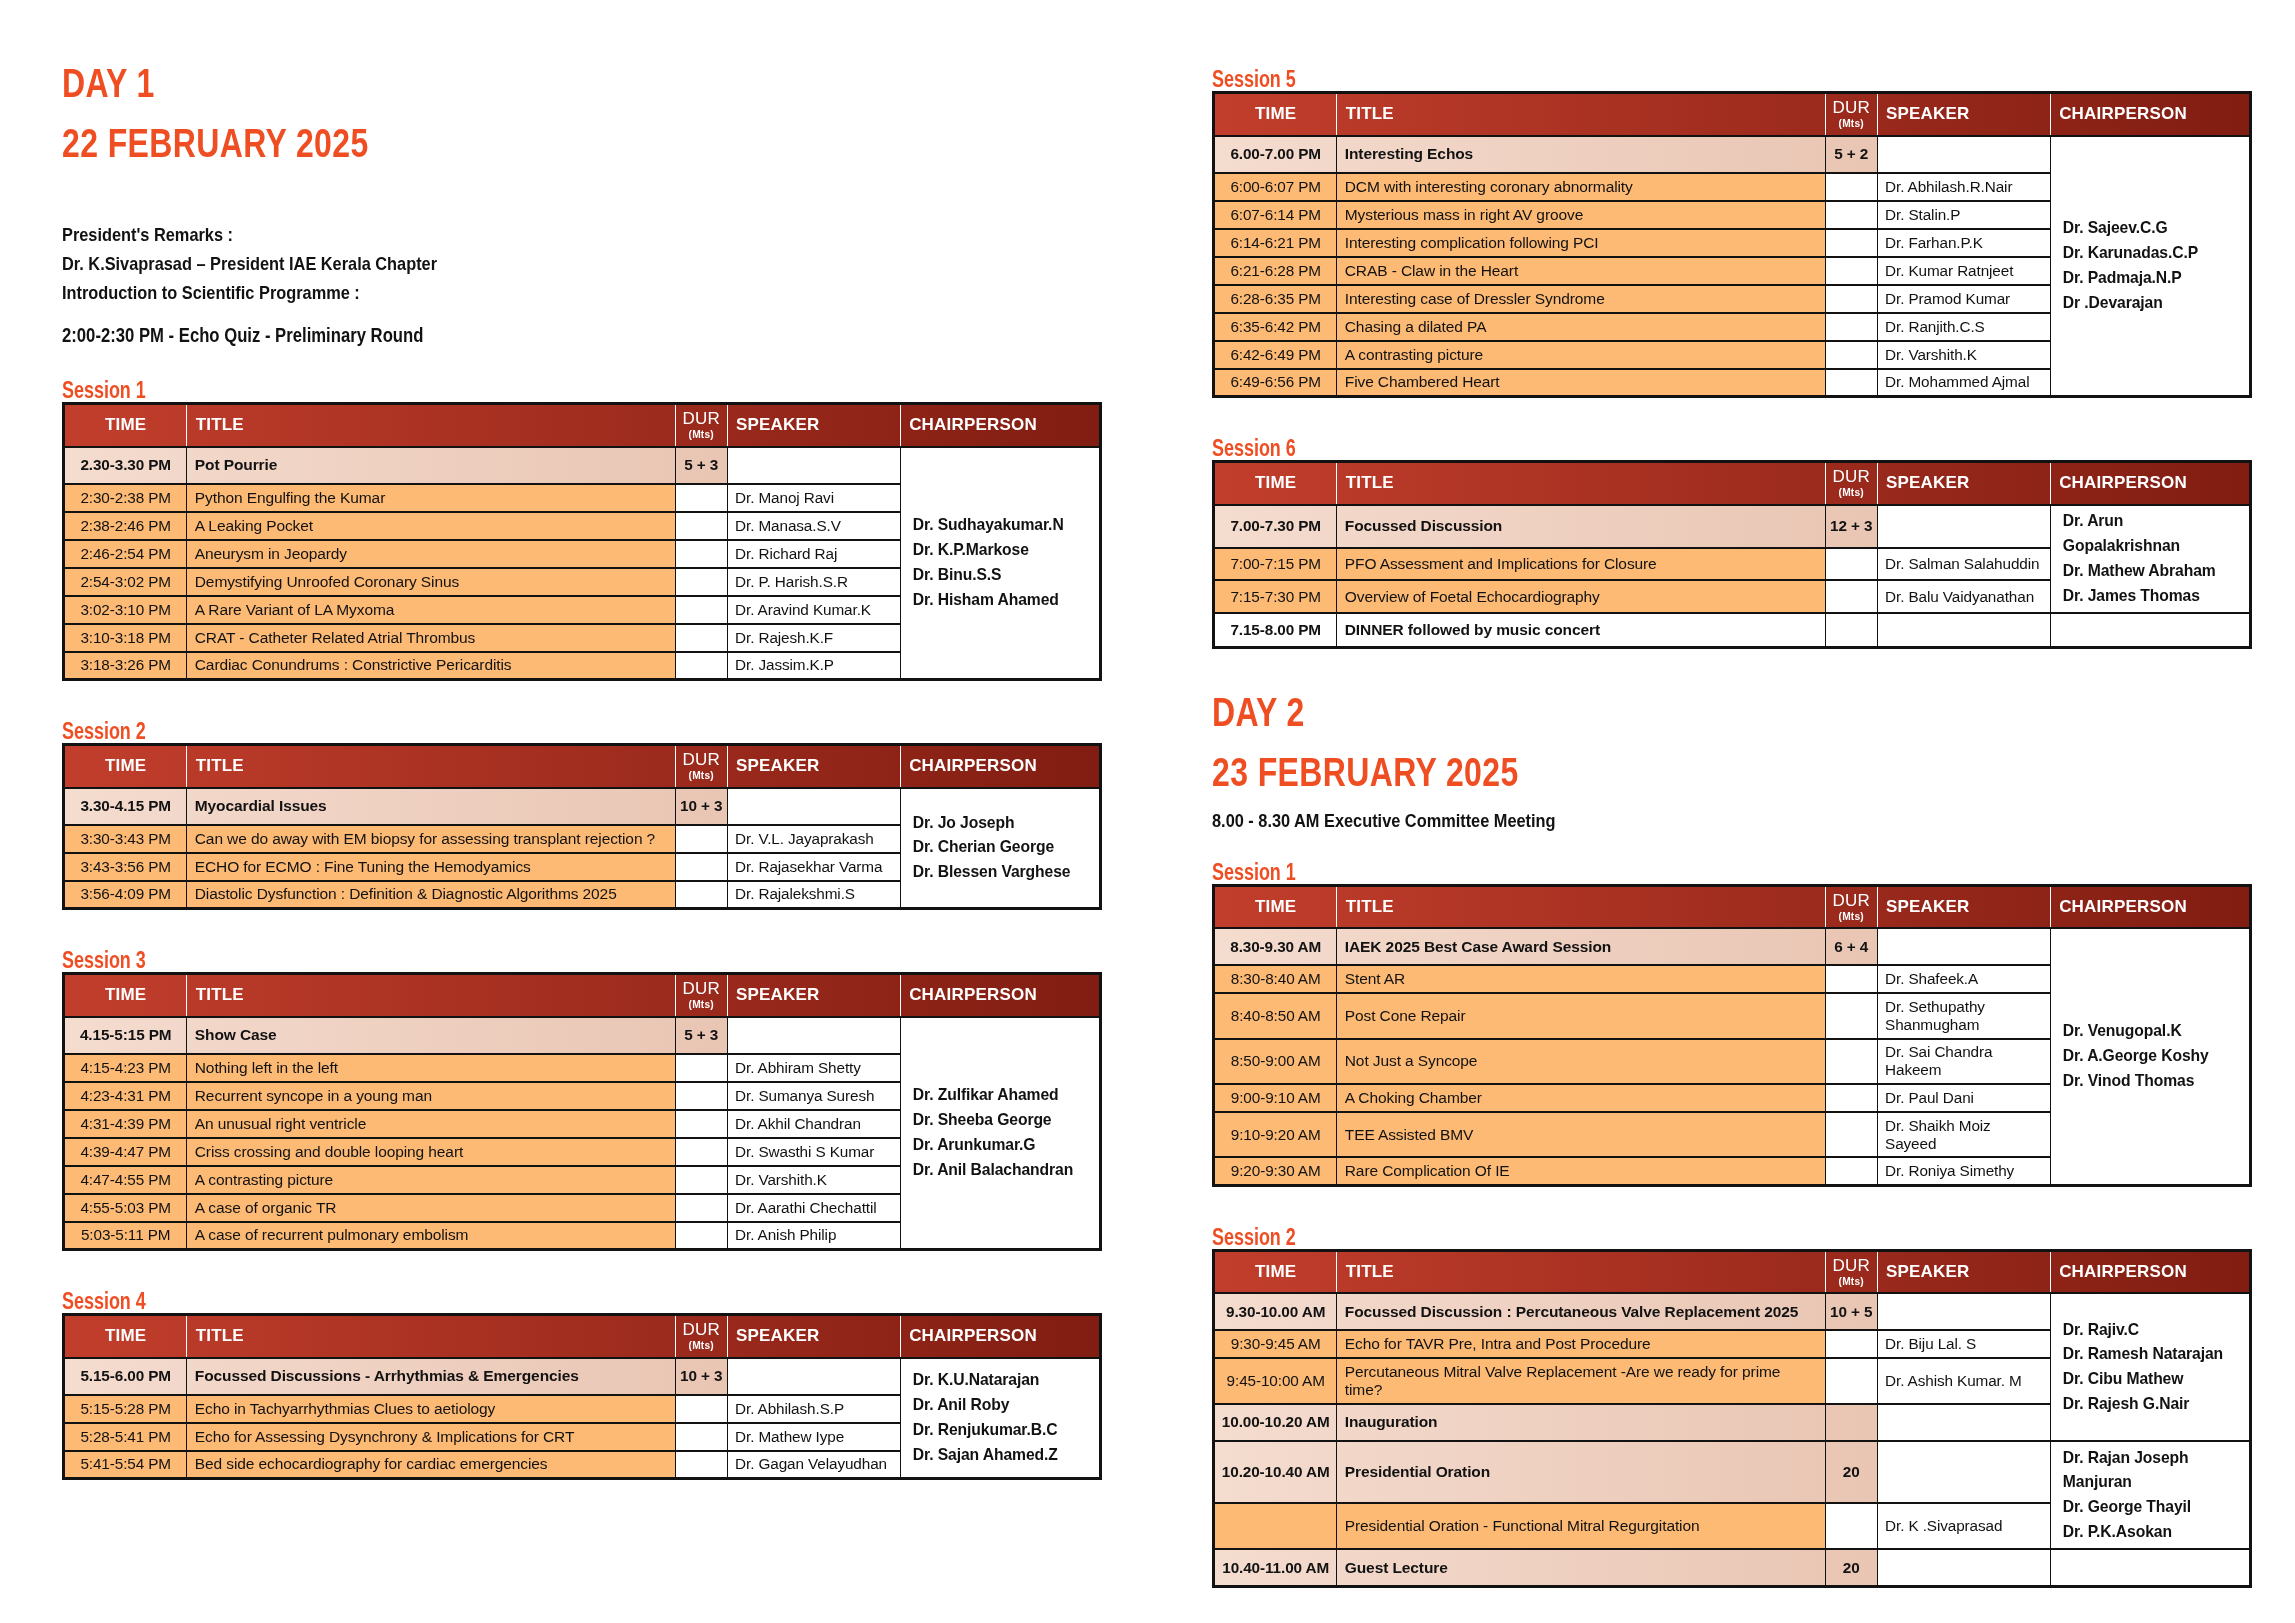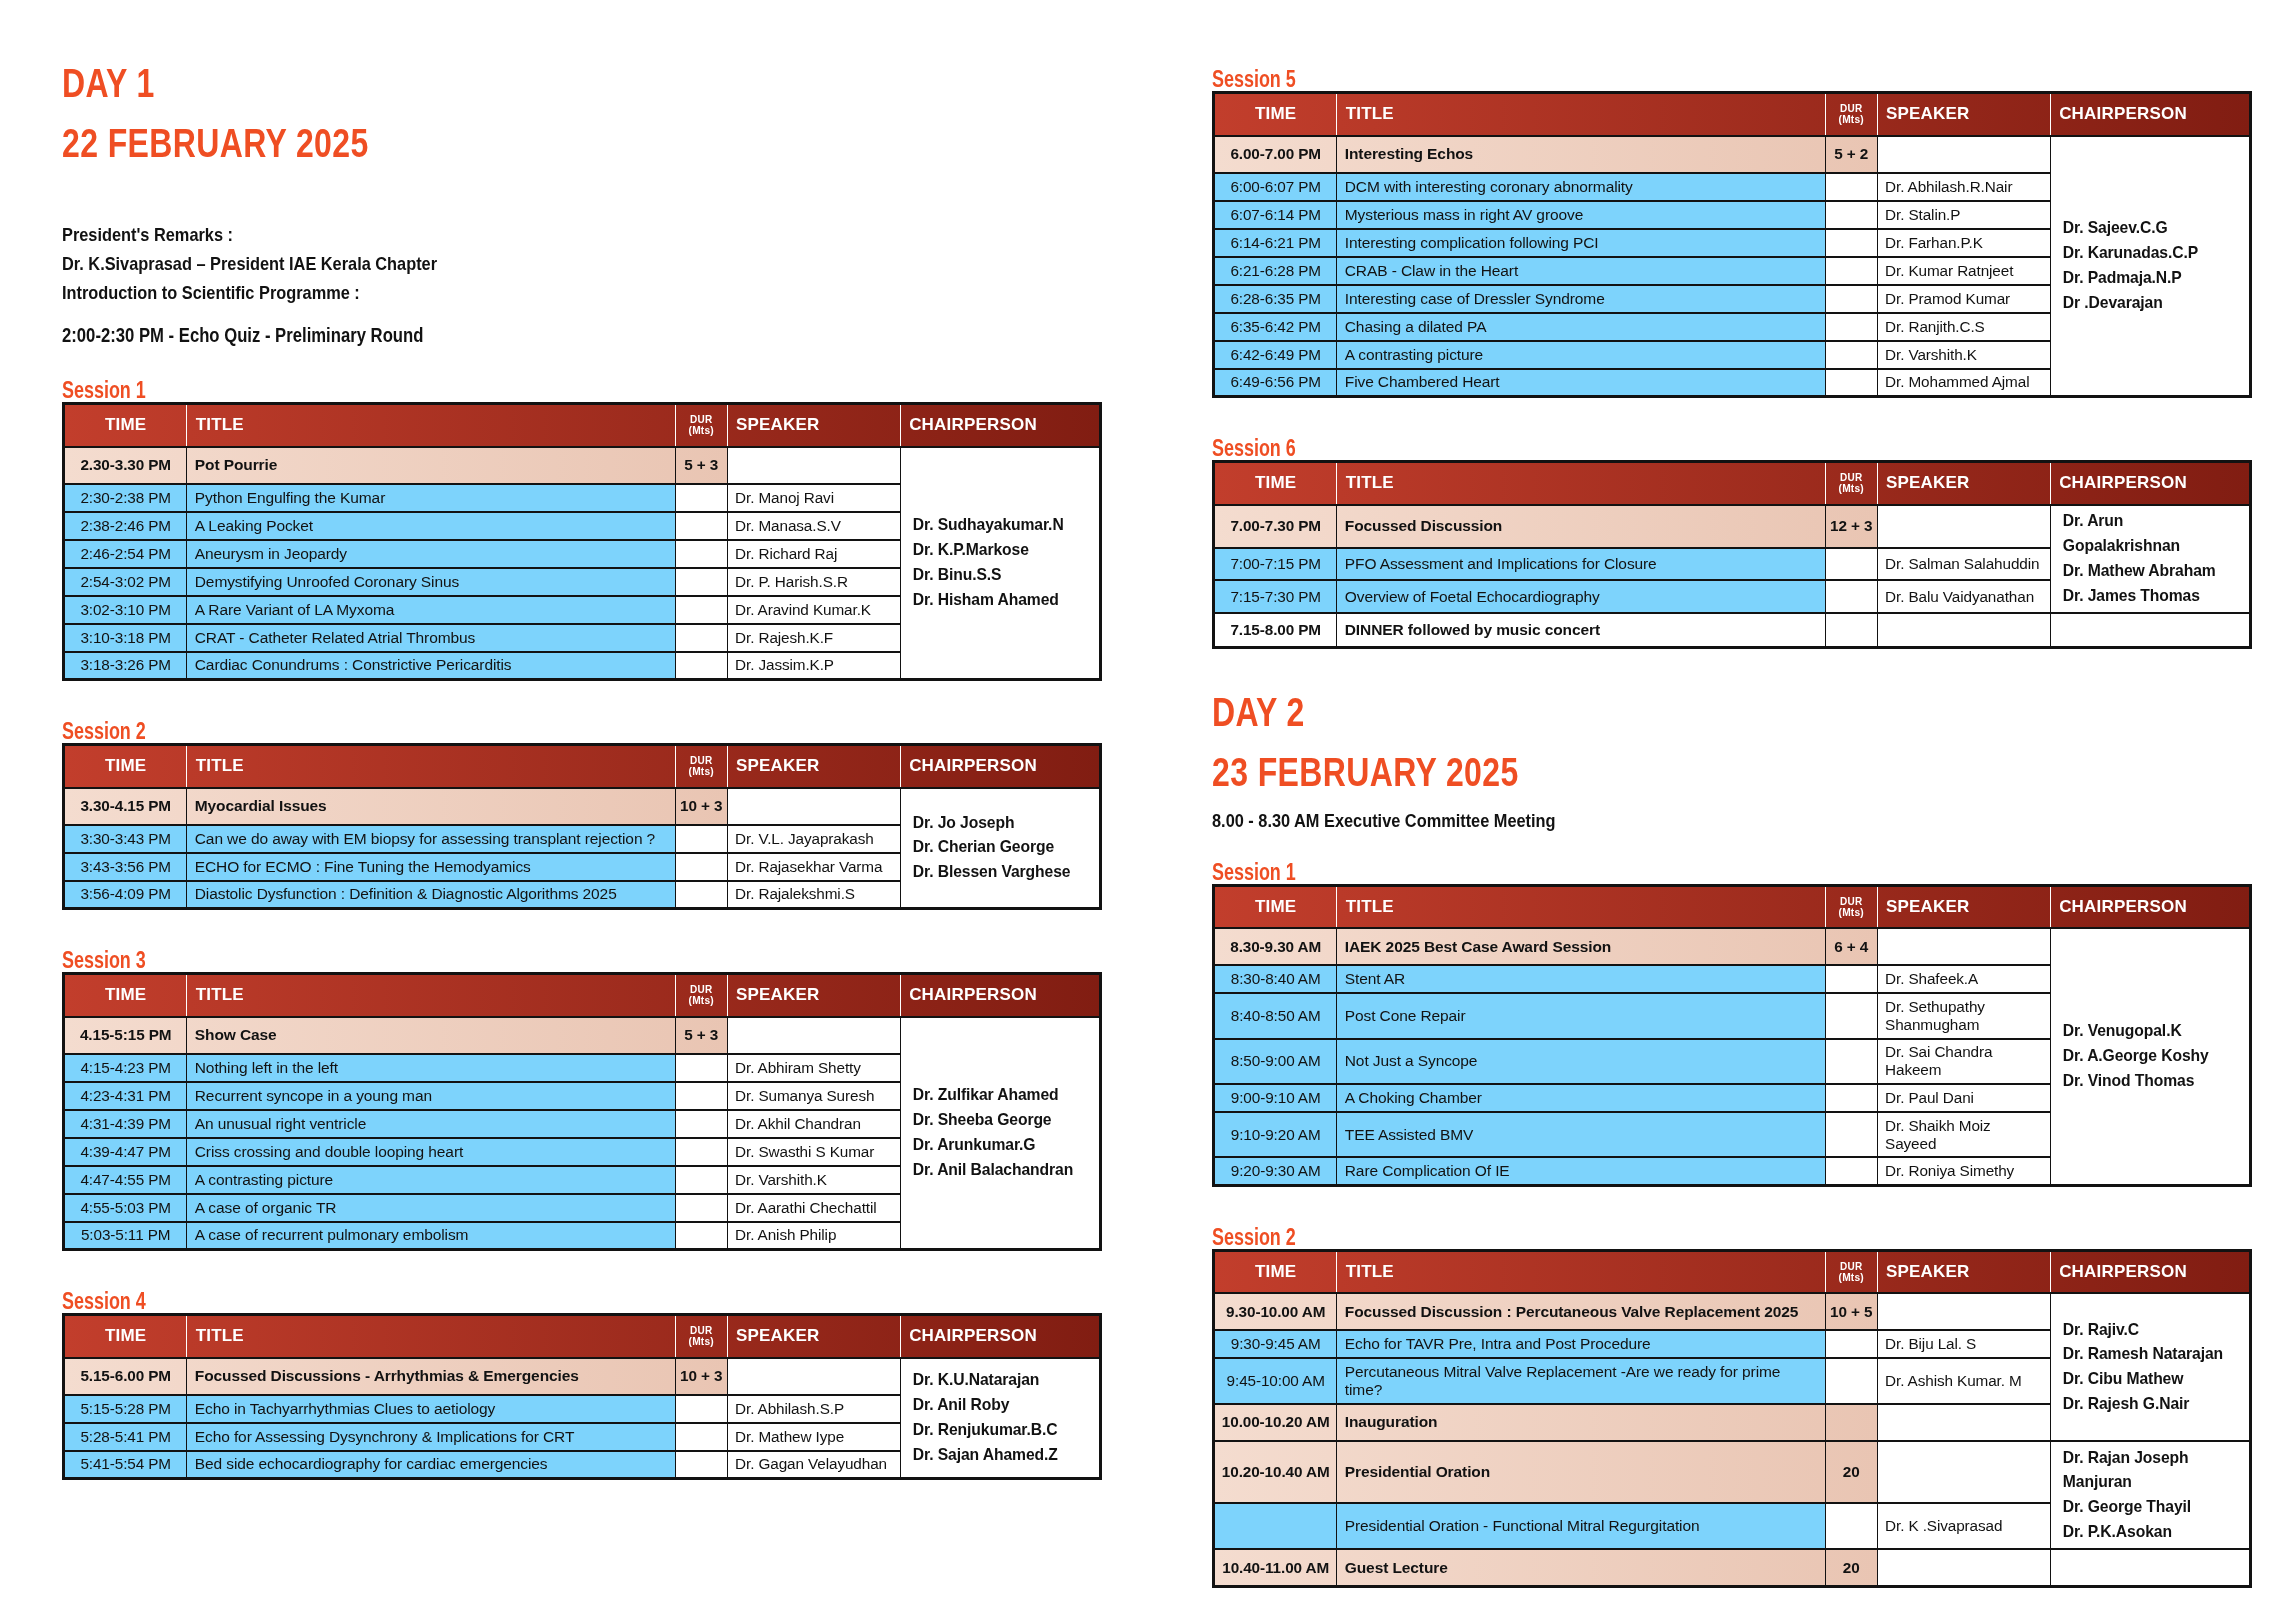--- a/index.html
+++ b/index.html
@@ -44,32 +44,32 @@
   }
   col.c1{width:11.9%} col.c2{width:47.1%} col.c3{width:5%} col.c4{width:16.7%} col.c5{width:19.3%}
 
   tr.hdr{height:43px;background:linear-gradient(90deg,var(--hl),var(--hr));}
   tr.hdr th{
     color:#fff;font-size:17px;text-align:left;padding:2.8px 8.3px;
     border-bottom:2.8px solid var(--ink);letter-spacing:0.2px;
   }
   tr.hdr th + th{border-left:1.4px solid #ffffff;}
   tr.hdr th.center{text-align:center;padding:2.8px 0.9px;}
-  .dur-h1{font-size:10px;line-height:1.1;font-weight:bold;}
+  .dur-h1{font-size:17px;line-height:1.1;font-weight:normal;}
   .dur-h2{font-size:10.2px;line-height:1.1;font-weight:bold;}
 
   td{
     border-left:1.9px solid var(--ink);border-right:1.9px solid var(--ink);
     border-top:2.8px solid var(--ink);border-bottom:2.8px solid var(--ink);
     padding:3.7px 7.4px;font-size:15.7px;vertical-align:middle;
     letter-spacing:-0.1px;overflow:hidden;
   }
   tr.summary{height:37px;background:linear-gradient(90deg,var(--pl),var(--pr));}
   tr.summary td{font-weight:bold;}
-  tr.item{height:28px;background:#7dd3fc;}
+  tr.item{height:28px;background:#fdba74;}
   tr.plain{height:34px;background:#fff;}
   tr.plain td{font-weight:bold;}
   td.white{background:#fff;}
   td.t-time{text-align:center;padding:3.7px 1.9px;font-size:15.3px;}
   td.t-title{font-size:15.5px;}
   td.t-dur{text-align:center;padding:3.7px 0.9px;font-size:15.3px;}
   td.t-speaker{font-size:15.3px;white-space:pre-line;}
   td.t-chair{background:#fff;font-weight:bold;font-size:15.7px;line-height:1.58;padding-left:12px;}
 </style>
 </head>

